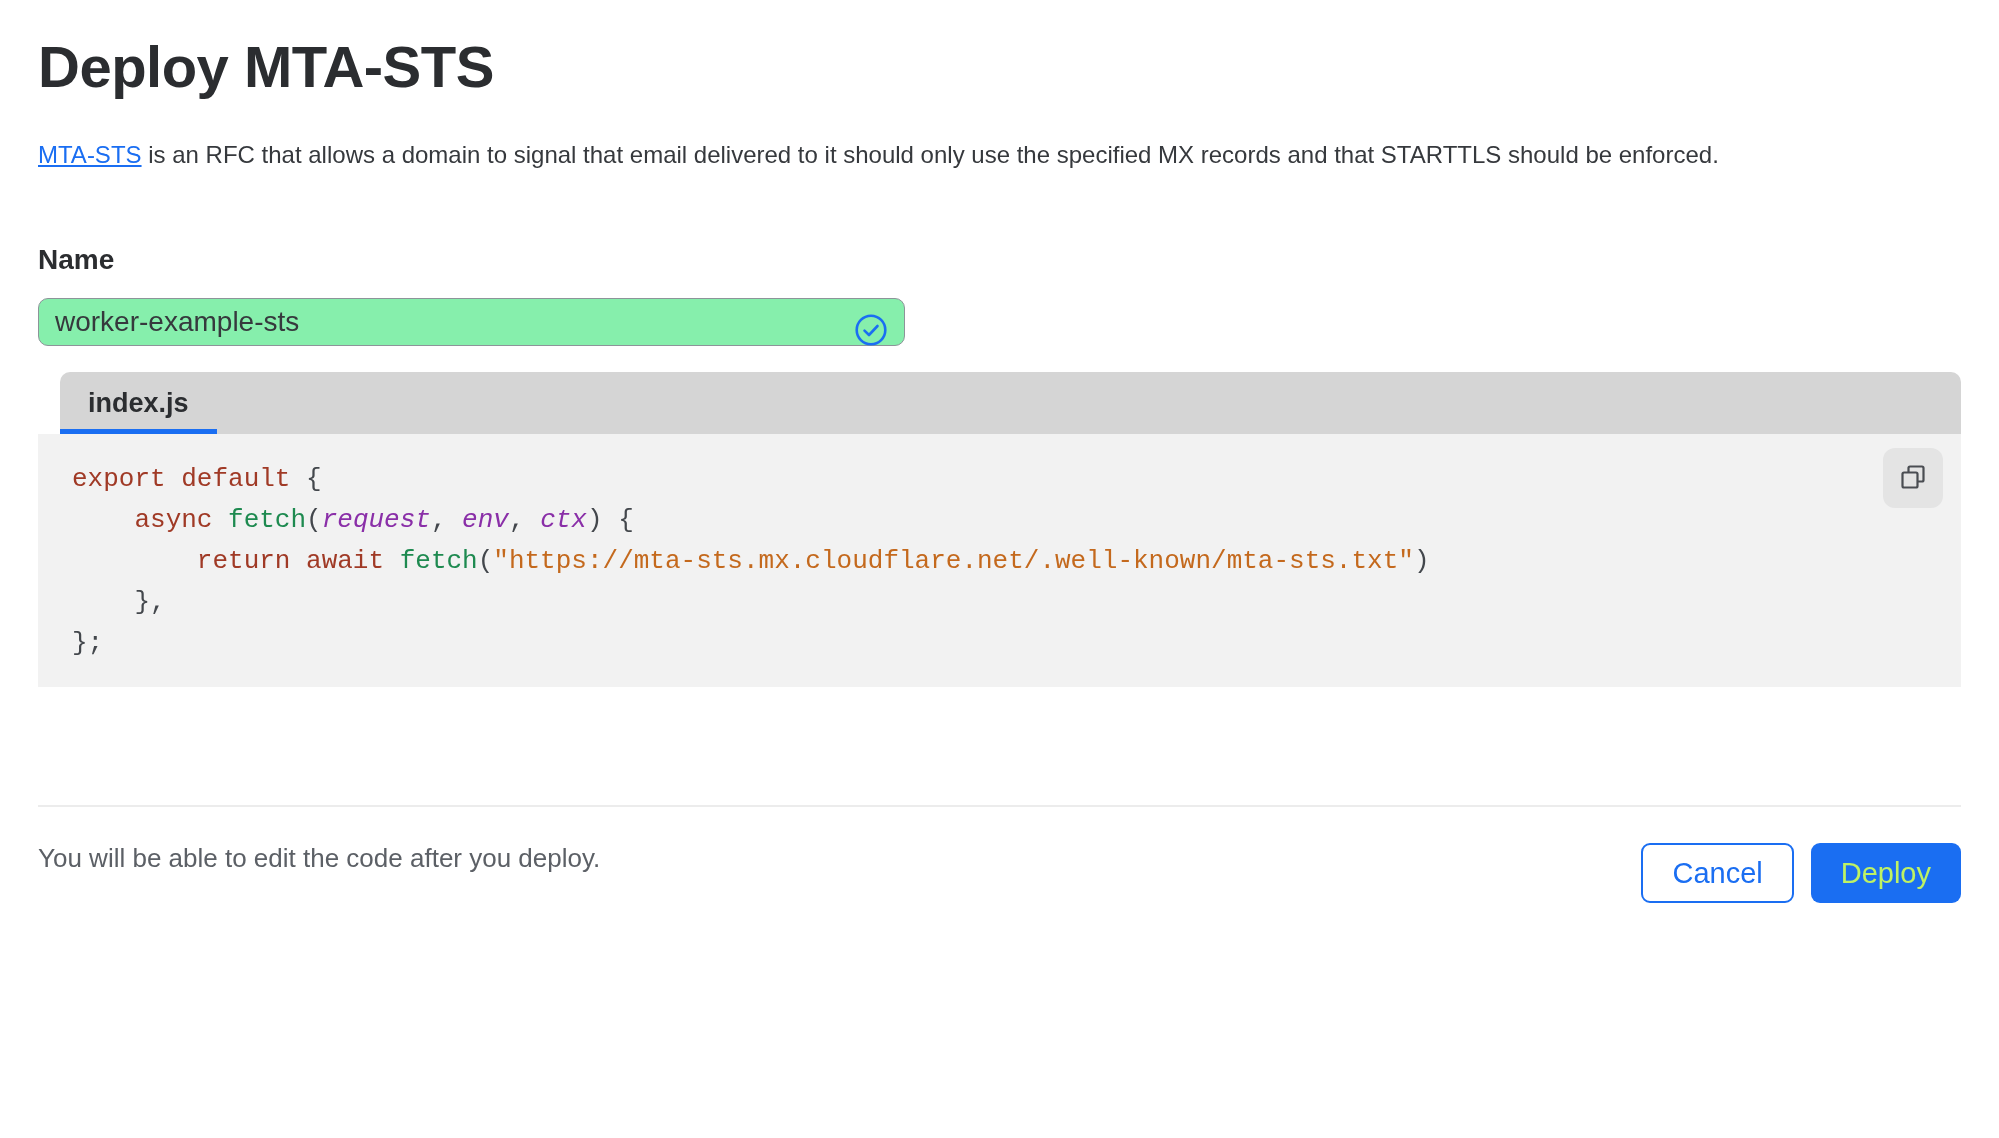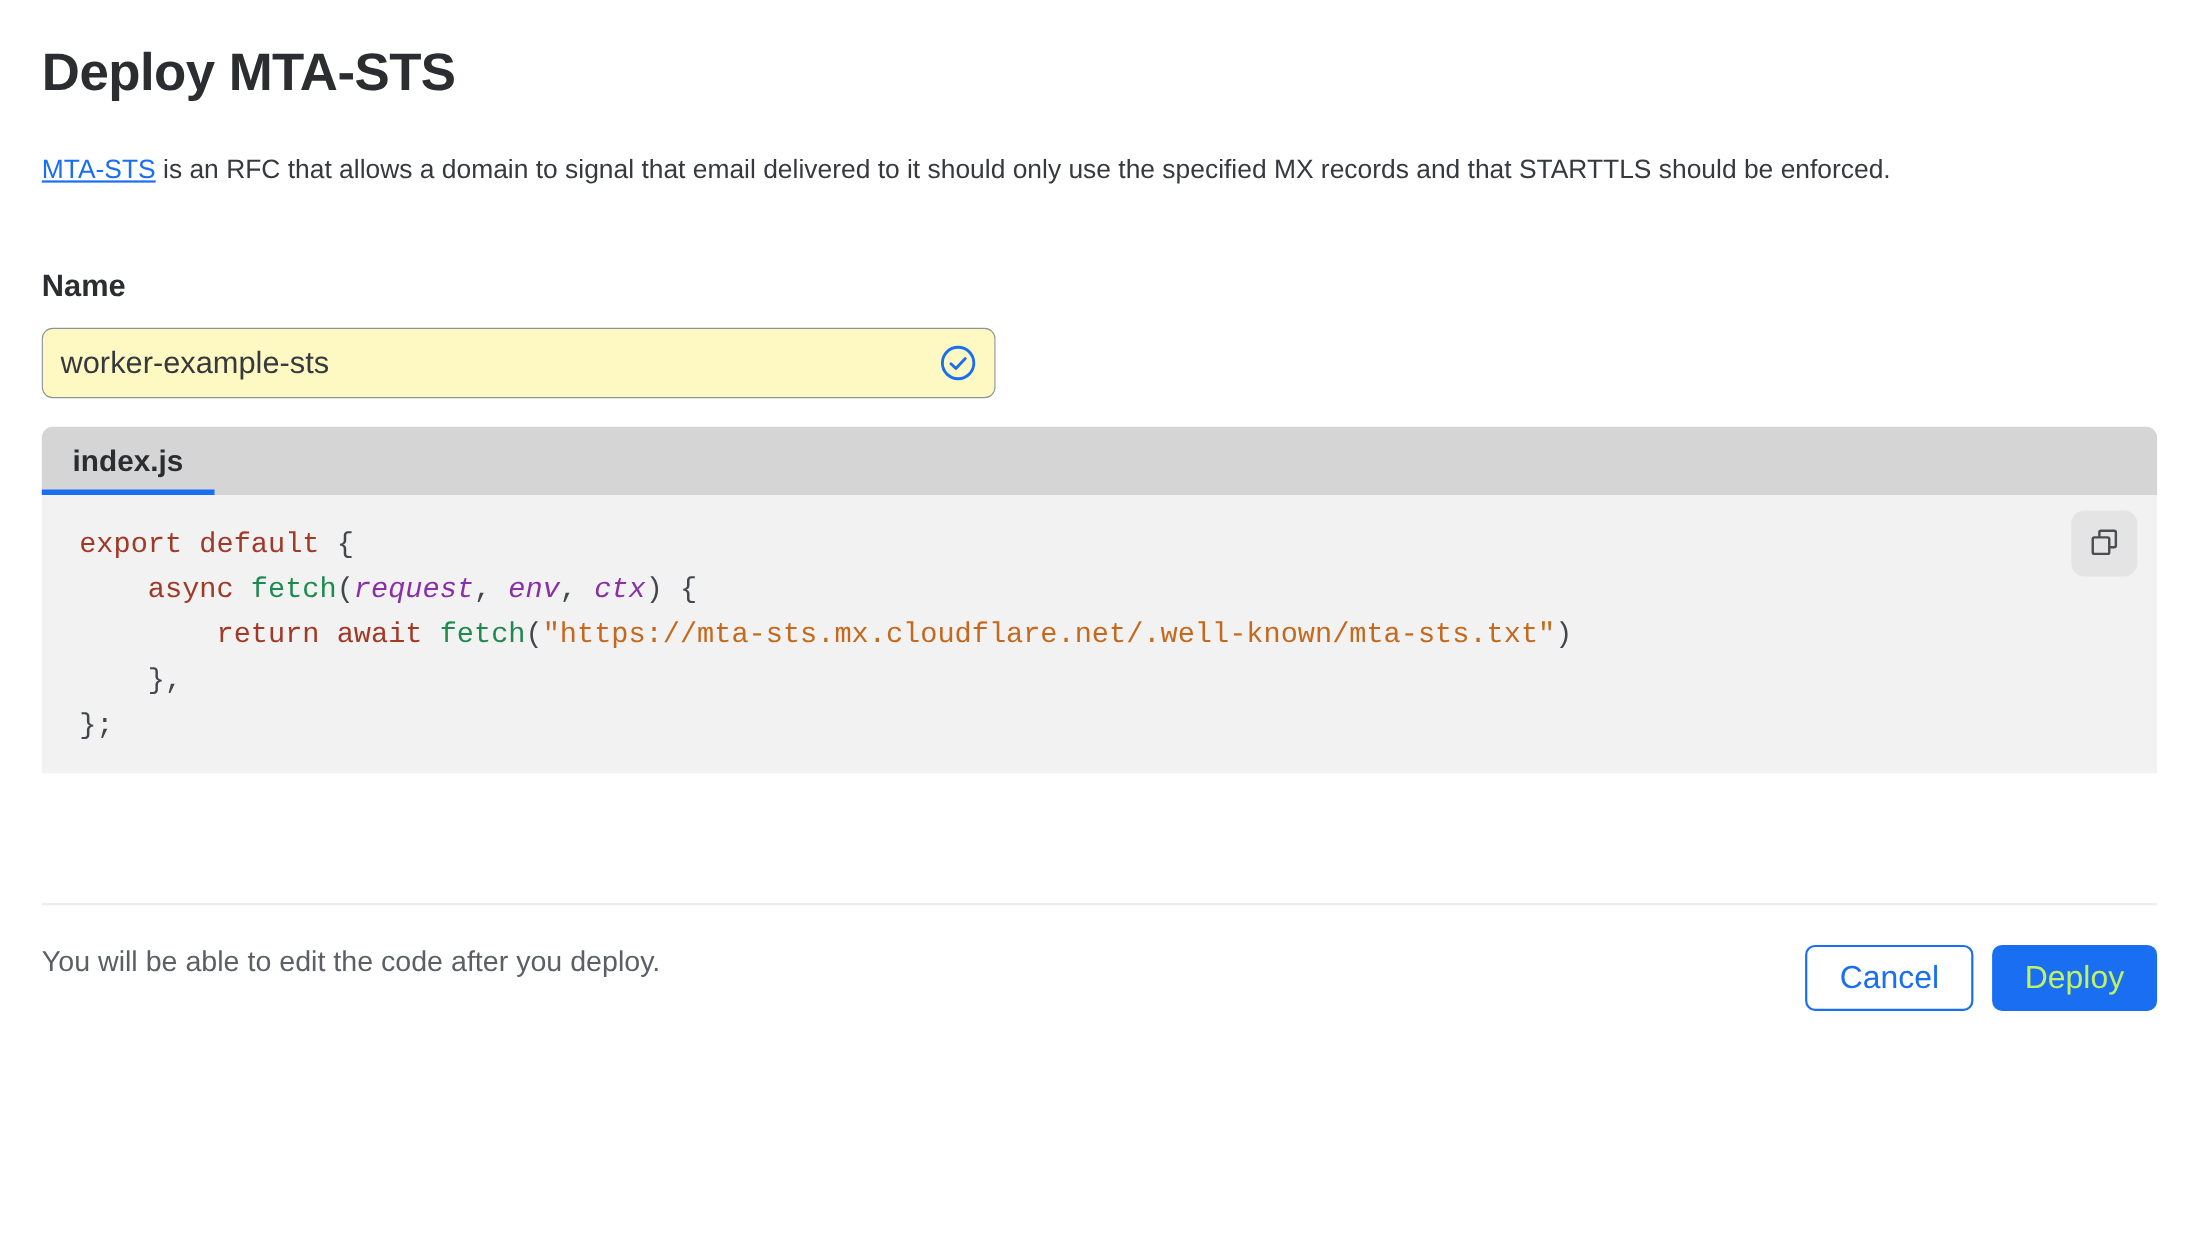--- a/index.html
+++ b/index.html
@@ -16,59 +16,59 @@
   html,body{margin:0;padding:0;}
   body{
     width:1999px;height:1138px;overflow:hidden;
     background:#ffffff;color:#36393d;
     font-family:"Liberation Sans", sans-serif;
   }
   .content{padding:0 38px;}
 
   .page-title{
     margin:34px 0 0;
-    font-size:48px;line-height:66px;font-weight:700;
+    font-size:58px;line-height:66px;font-weight:700;
     color:#2b2d30;letter-spacing:-0.5px;
   }
   .description{
     margin:32px 0 0;max-width:1870px;
     font-size:24px;line-height:46px;color:#36393d;
   }
   .description a{
     color:var(--accent-blue);text-decoration:underline;cursor:pointer;
   }
 
   .field-label{
     margin:66px 0 0;
     font-size:28px;font-weight:700;color:#2b2d30;
   }
   .input-wrap{position:relative;width:867px;margin-top:22px;}
   .name-input{
-    width:100%;height:64px;
+    width:100%;height:48px;
     border:1.5px solid #8d9499;border-radius:10px;
     padding:0 62px 0 16px;
     font-size:28px;color:#36393d;
     font-family:"Liberation Sans", sans-serif;
-    background:#fef9c3;outline:none;
+    background:#86efac;outline:none;
   }
   .input-status{
     position:absolute;right:17px;top:15px;width:34px;height:34px;
     display:flex;align-items:center;justify-content:center;
   }
 
   .section-label{
     margin:70px 0 0;
     font-size:28px;font-weight:700;color:#2b2d30;
   }
 
   .code-block{margin-top:26px;width:1923px;}
   .tabbar{
     background:var(--tab-bar-bg);
     border-radius:10px 10px 0 0;
-    height:62px;display:flex;align-items:stretch;
+    height:62px;display:flex;align-items:stretch;margin-left:22px;
   }
   .tab{
     position:relative;display:flex;align-items:center;
     padding:0 28px;cursor:pointer;
     font-size:27px;font-weight:700;color:#2b2d30;
   }
   .tab.active::after{
     content:"";position:absolute;left:0;right:0;bottom:0;height:5px;
     background:var(--accent-blue);
   }

